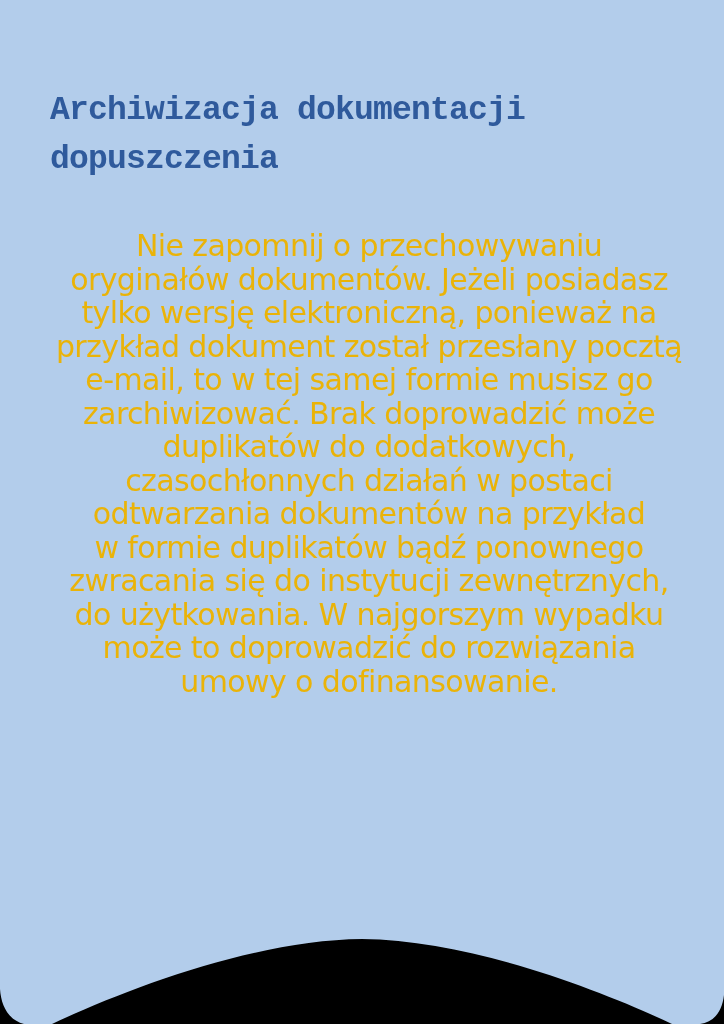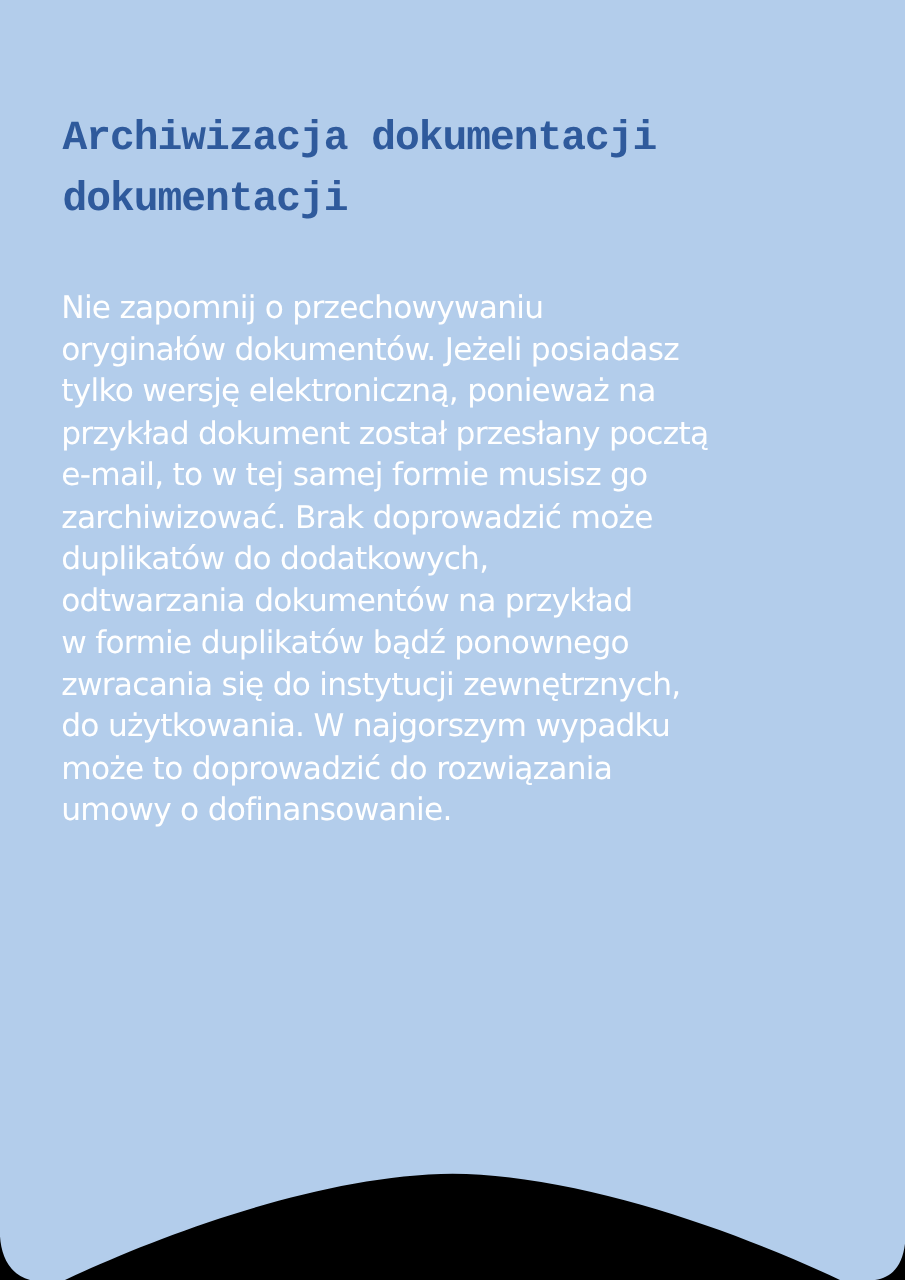--- a/index.html
+++ b/index.html
@@ -40,25 +40,26 @@
       font-size: 33px;
       line-height: 49px;
       letter-spacing: -0.8px;
     }
     .body-text {
       position: absolute;
       left: 49px;
       top: 229px;
       width: 640px;
       margin: 0;
-      color: #ffffff;
+      color: #eab308;
       font-family: "DejaVu Sans", sans-serif;
-      font-size: 25px;
+      font-size: 30px;
       line-height: 33.5px;
       letter-spacing: -0.6px;
+      text-align: center;
     }
     .body-text .line {
       display: block;
       white-space: nowrap;
     }
   </style>
 </head>
 <body>
 
 <svg class="panel-shape" viewBox="0 0 724 1024" width="724" height="1024" xmlns="http://www.w3.org/2000/svg">
@@ -67,31 +68,32 @@
            L672,1024
            C600,990 470,940 362,939
            C254,940 124,990 52,1024
            L24,1024
            C8,1020 1,1005 0,989 Z" fill="#b3cdeb"></path>
 </svg>
 
 <div class="content">
   <h1 class="title">
     <span class="line" style="display:block">Archiwizacja dokumentacji</span>
-    <span class="line" style="display:block">dokumentacji</span>
+    <span class="line" style="display:block">dopuszczenia</span>
   </h1>
 
   <p class="body-text">
     <span class="line">Nie zapomnij o przechowywaniu</span>
     <span class="line">oryginałów dokumentów. Jeżeli posiadasz</span>
     <span class="line">tylko wersję elektroniczną, ponieważ na</span>
     <span class="line">przykład dokument został przesłany pocztą</span>
     <span class="line">e-mail, to w tej samej formie musisz go</span>
     <span class="line">zarchiwizować. Brak doprowadzić może</span>
     <span class="line">duplikatów do dodatkowych,</span>
+    <span class="line">czasochłonnych działań w postaci</span>
     <span class="line">odtwarzania dokumentów na przykład</span>
     <span class="line">w formie duplikatów bądź ponownego</span>
     <span class="line">zwracania się do instytucji zewnętrznych,</span>
     <span class="line">do użytkowania. W najgorszym wypadku</span>
     <span class="line">może to doprowadzić do rozwiązania</span>
     <span class="line">umowy o dofinansowanie.</span>
   </p>
 </div>
 
 </body></html>

